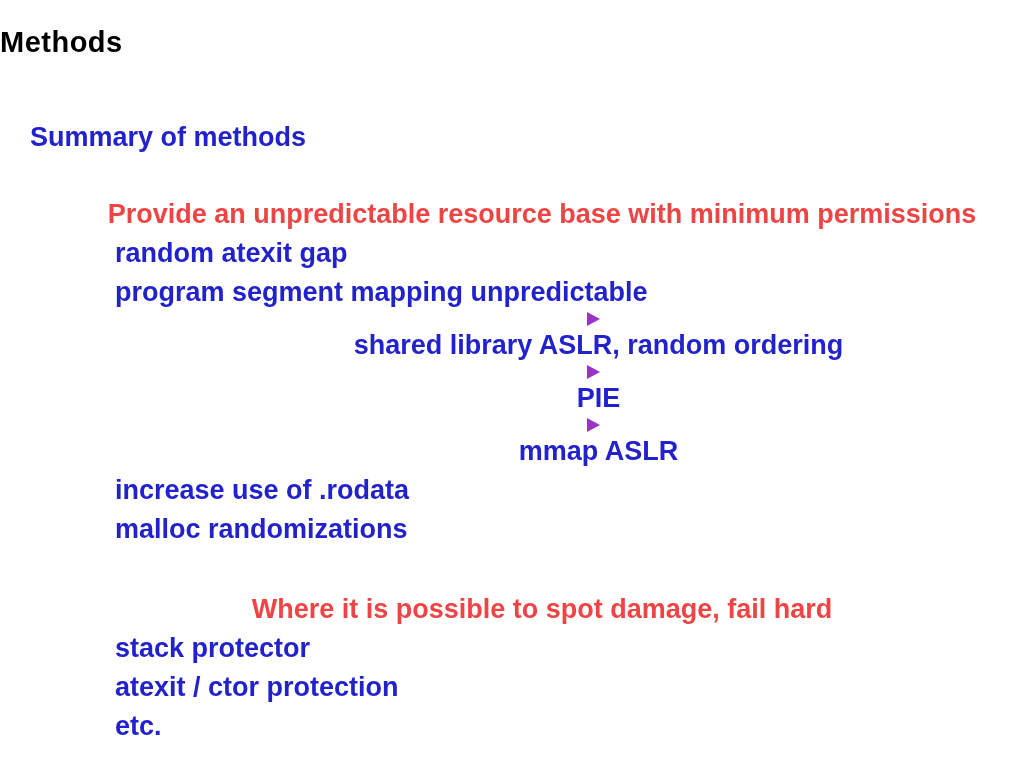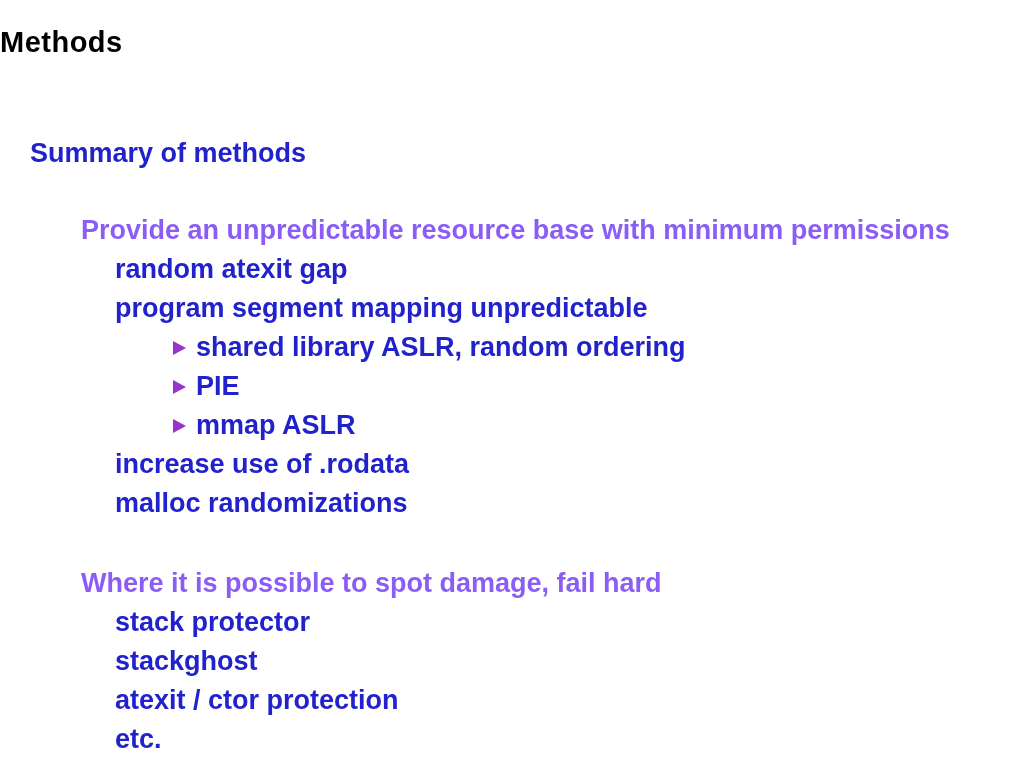--- a/index.html
+++ b/index.html
@@ -20,44 +20,46 @@
   }
   .title {
     height: 40px;
     line-height: 40px;
     text-align: left;
     font-size: 29px;
     color: #000000;
     letter-spacing: 0.5px;
   }
   .heading {
-    margin-top: 72px;
+    margin-top: 56px;
     padding-left: 30px;
     font-size: 27px;
     line-height: 39px;
     color: #2222cc;
   }
   .lead {
-    padding-left: 81px;
+    padding-left: 60px;
     font-size: 27px;
     line-height: 39px;
-    color: #8b5cf6;
+    color: #ef4444;
+    text-align: center;
   }
   .lead-1 { margin-top: 38px; }
   .lead-2 { margin-top: 41px; }
   .item {
     padding-left: 115px;
     font-size: 27px;
     line-height: 39px;
     color: #2222cc;
   }
   .item.bulleted {
     padding-left: 173px;
     display: flex;
     align-items: center;
+    flex-direction: column;
   }
   .tri-icon {
     display: inline-block;
     width: 0;
     height: 0;
     border-left: 13px solid #9933cc;
     border-top: 7px solid transparent;
     border-bottom: 7px solid transparent;
     margin-right: 10px;
     flex: 0 0 auto;
@@ -89,17 +91,16 @@
     <span class="tri-icon"></span>
     <span>mmap ASLR</span>
   </div>
 
   <div class="item">increase use of .rodata</div>
   <div class="item">malloc randomizations</div>
 
   <div class="lead lead-2">Where it is possible to spot damage, fail hard</div>
 
   <div class="item">stack protector</div>
-  <div class="item">stackghost</div>
   <div class="item">atexit / ctor protection</div>
   <div class="item">etc.</div>
 
 </div>
 
 </body></html>

